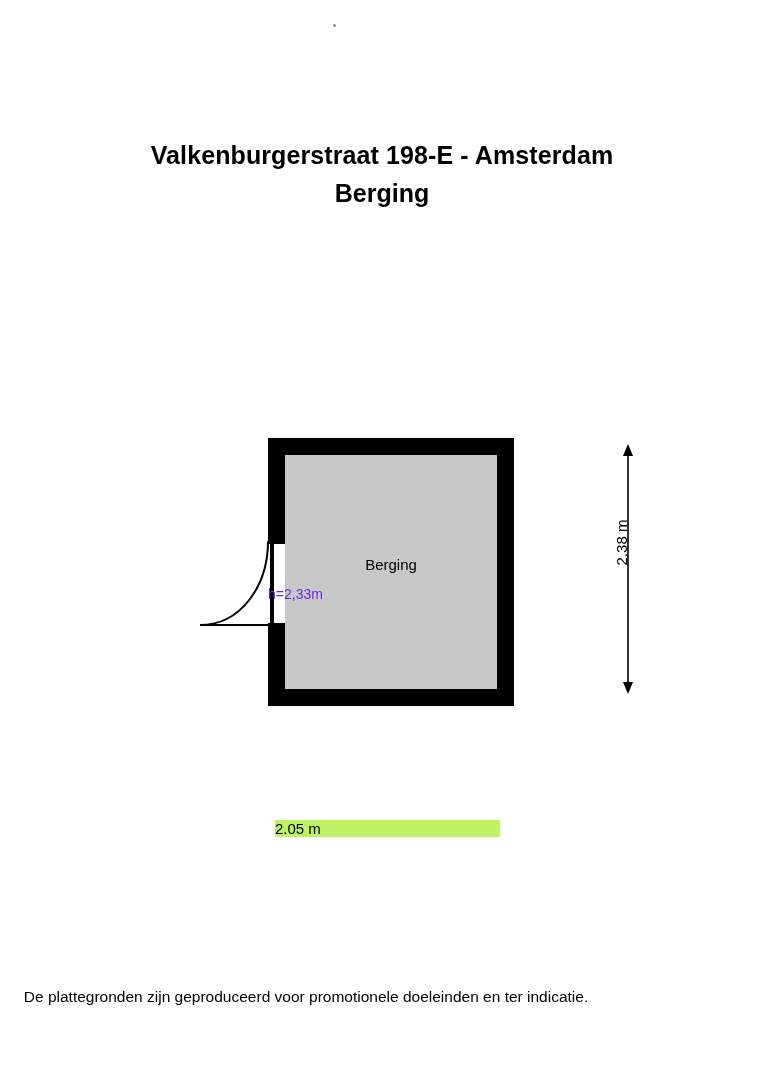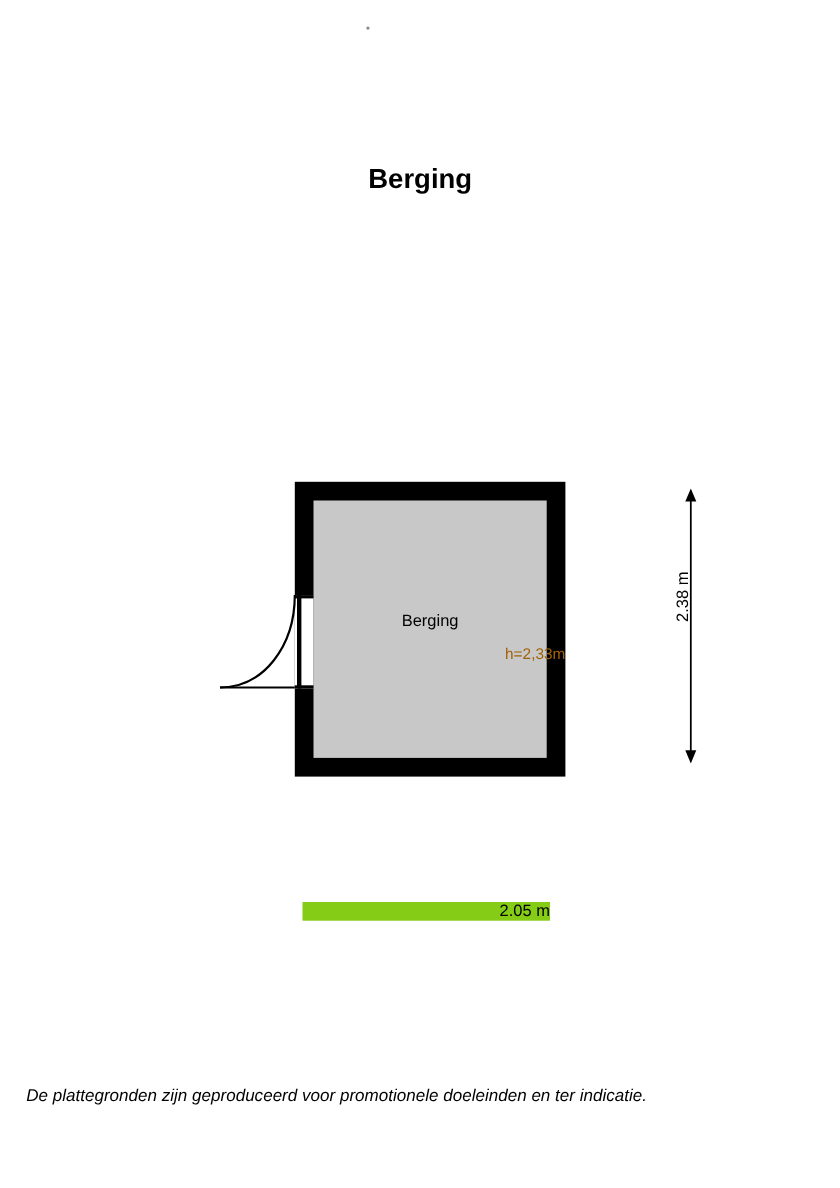--- a/index.html
+++ b/index.html
@@ -78,23 +78,23 @@
     width: 246px;
     text-align: center;
     font-size: 15px;
     color: #000;
   }
   .room-height {
     position: absolute;
     left: 0;
     top: 148px;
     width: 246px;
-    text-align: right;
+    text-align: left;
     font-size: 14px;
-    color: #a16207;
+    color: #6d28d9;
   }
 
   
   .door-gap {
     position: absolute;
     left: 0px;
     top: 103px;
     width: 17px;
     height: 85px;
     background: #ffffff;
@@ -158,46 +158,46 @@
     left: 275px;
     top: 812px;
     width: 225px;
     height: 34px;
   }
   .dim-h-label {
     position: absolute;
     left: 0;
     top: 8px;
     width: 225px;
-    text-align: right;
+    text-align: left;
     font-size: 15px;
-    background: #84cc16;
+    background: #bef264;
   }
 
   
   .footer {
     position: absolute;
     left: 0;
     top: 985px;
     width: 612px;
     text-align: center;
-    font-style: italic;
   }
   .footer-line {
     font-size: 15.5px;
     line-height: 24px;
     color: #000;
   }
 </style>
 </head>
 <body>
 
 <div class="top-dot"></div>
 
 <div class="title-block">
+  <div class="title-line1">Valkenburgerstraat 198-E - Amsterdam</div>
   <div class="title-line2">Berging</div>
 </div>
 
 <div class="plan">
   <div class="plan-outer"></div>
   <div class="plan-inner"></div>
 
   <div class="door-gap"></div>
   <div class="door-jamb-top"></div>
   <div class="door-jamb-bottom"></div>

